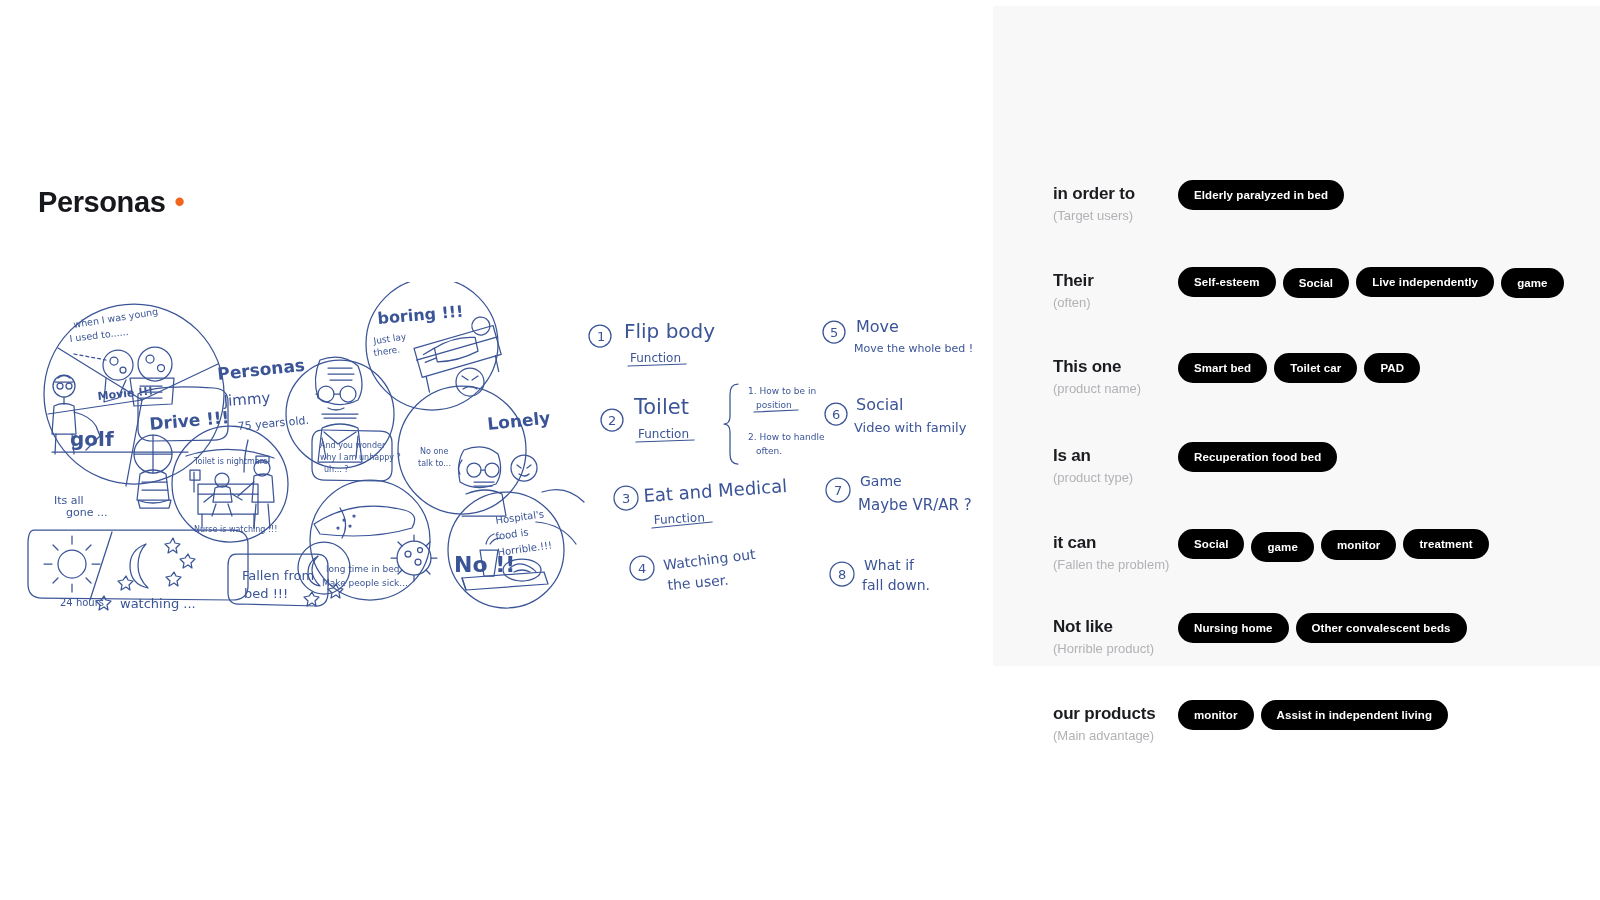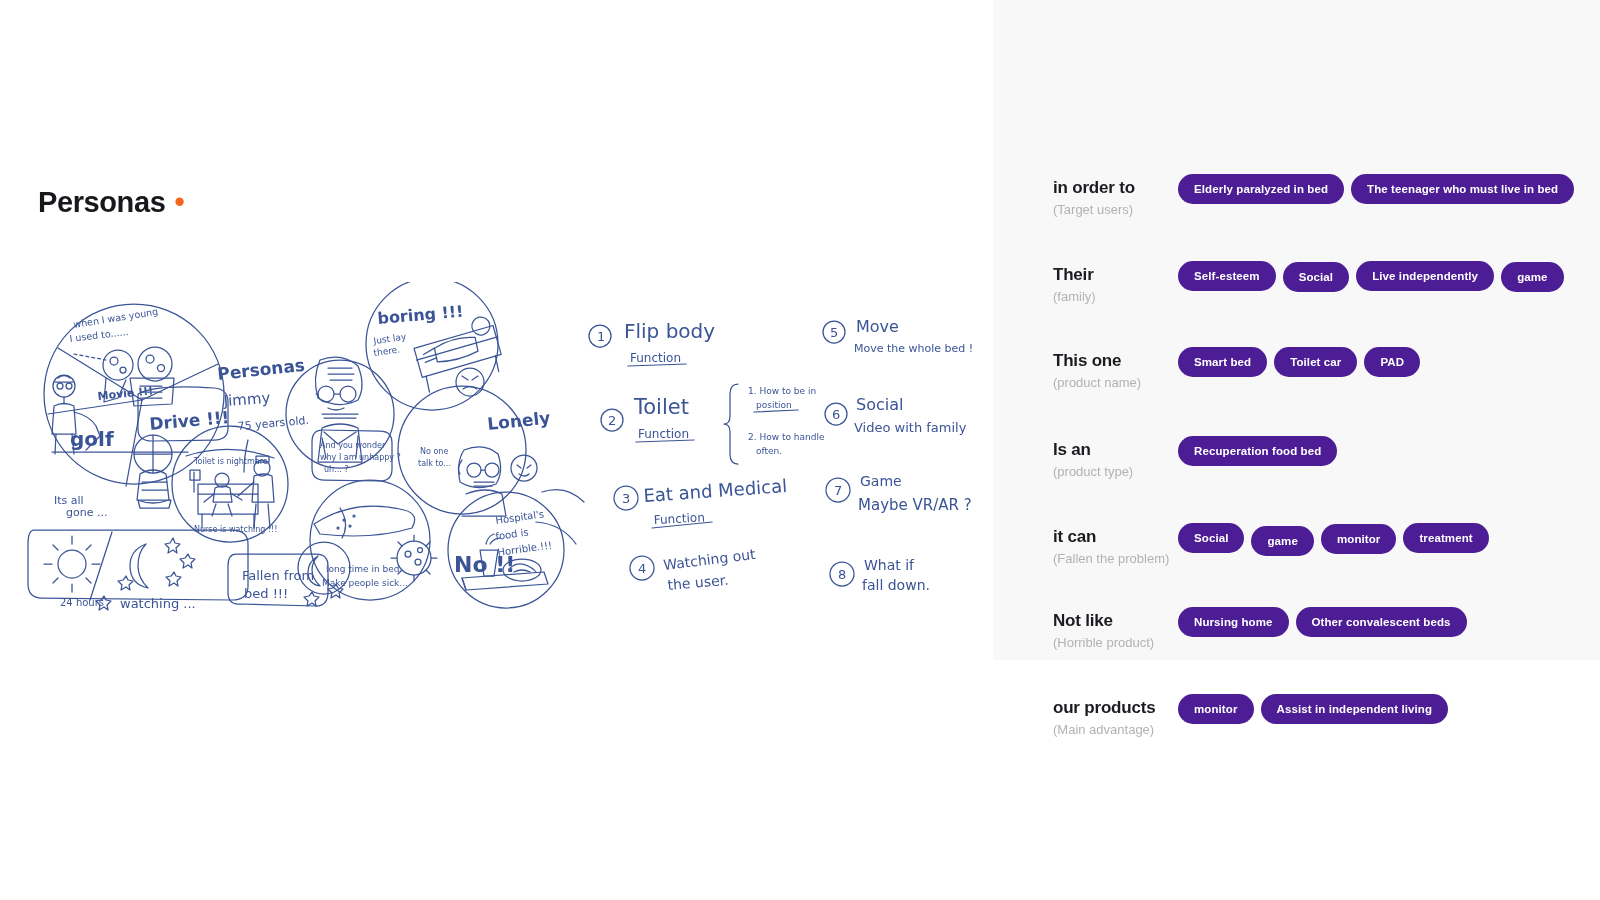--- a/index.html
+++ b/index.html
@@ -19,36 +19,36 @@
     font-size: 29px; font-weight: bold; letter-spacing: -0.4px;
     color: #17181c; white-space: nowrap;
   }
   #page-title .accent-dot { color: #f2651c; margin-left: 9px; }
 
   #sketch-wrap { position: absolute; left: 22px; top: 282px; width: 960px; height: 345px; }
   #sketch-wrap svg { display: block; }
 
   
   #right-panel {
-    position: absolute; left: 993px; top: 0; width: 607px; height: 660px;
+    position: absolute; left: 993px; top: 6px; width: 607px; height: 660px;
     background: #f8f8f9;
   }
   .row { position: absolute; left: 60px; width: 540px; }
   .row-label-block { position: absolute; left: 0; top: 0; width: 120px; }
   .row-label {
     font-size: 17px; font-weight: bold; color: #1b1c20;
     letter-spacing: -0.2px; line-height: 20px; white-space: nowrap;
   }
   .row-sublabel {
     font-size: 13px; color: #b2b2b6; line-height: 14px;
     margin-top: 5px; white-space: nowrap;
   }
   .pills { position: absolute; left: 125px; top: -4px; display: flex; align-items: flex-start; }
   .pill {
-    background: #4c1d95; color: #ffffff;
+    background: #000000; color: #ffffff;
     border-radius: 999px;
     font-size: 11.5px; font-weight: bold;
     letter-spacing: 0.1px;
     height: 30px; line-height: 30px;
     padding: 0 16px;
     white-space: nowrap; margin-right: 7px;
     text-align: right;
   }
 </style>
 </head>
@@ -313,28 +313,27 @@
 
   <div id="right-panel">
 
     <div class="row" style="top:178px;">
       <div class="row-label-block">
         <div class="row-label">in order to</div>
         <div class="row-sublabel">(Target users)</div>
       </div>
       <div class="pills">
         <div class="pill">Elderly paralyzed in bed</div>
-        <div class="pill">The teenager who must live in bed</div>
       </div>
     </div>
 
     <div class="row" style="top:265px;">
       <div class="row-label-block">
         <div class="row-label">Their</div>
-        <div class="row-sublabel">(family)</div>
+        <div class="row-sublabel">(often)</div>
       </div>
       <div class="pills">
         <div class="pill">Self-esteem</div>
         <div class="pill" style="margin-top:1px;">Social</div>
         <div class="pill">Live independently</div>
         <div class="pill" style="margin-top:1px;">game</div>
       </div>
     </div>
 
     <div class="row" style="top:351px;">

